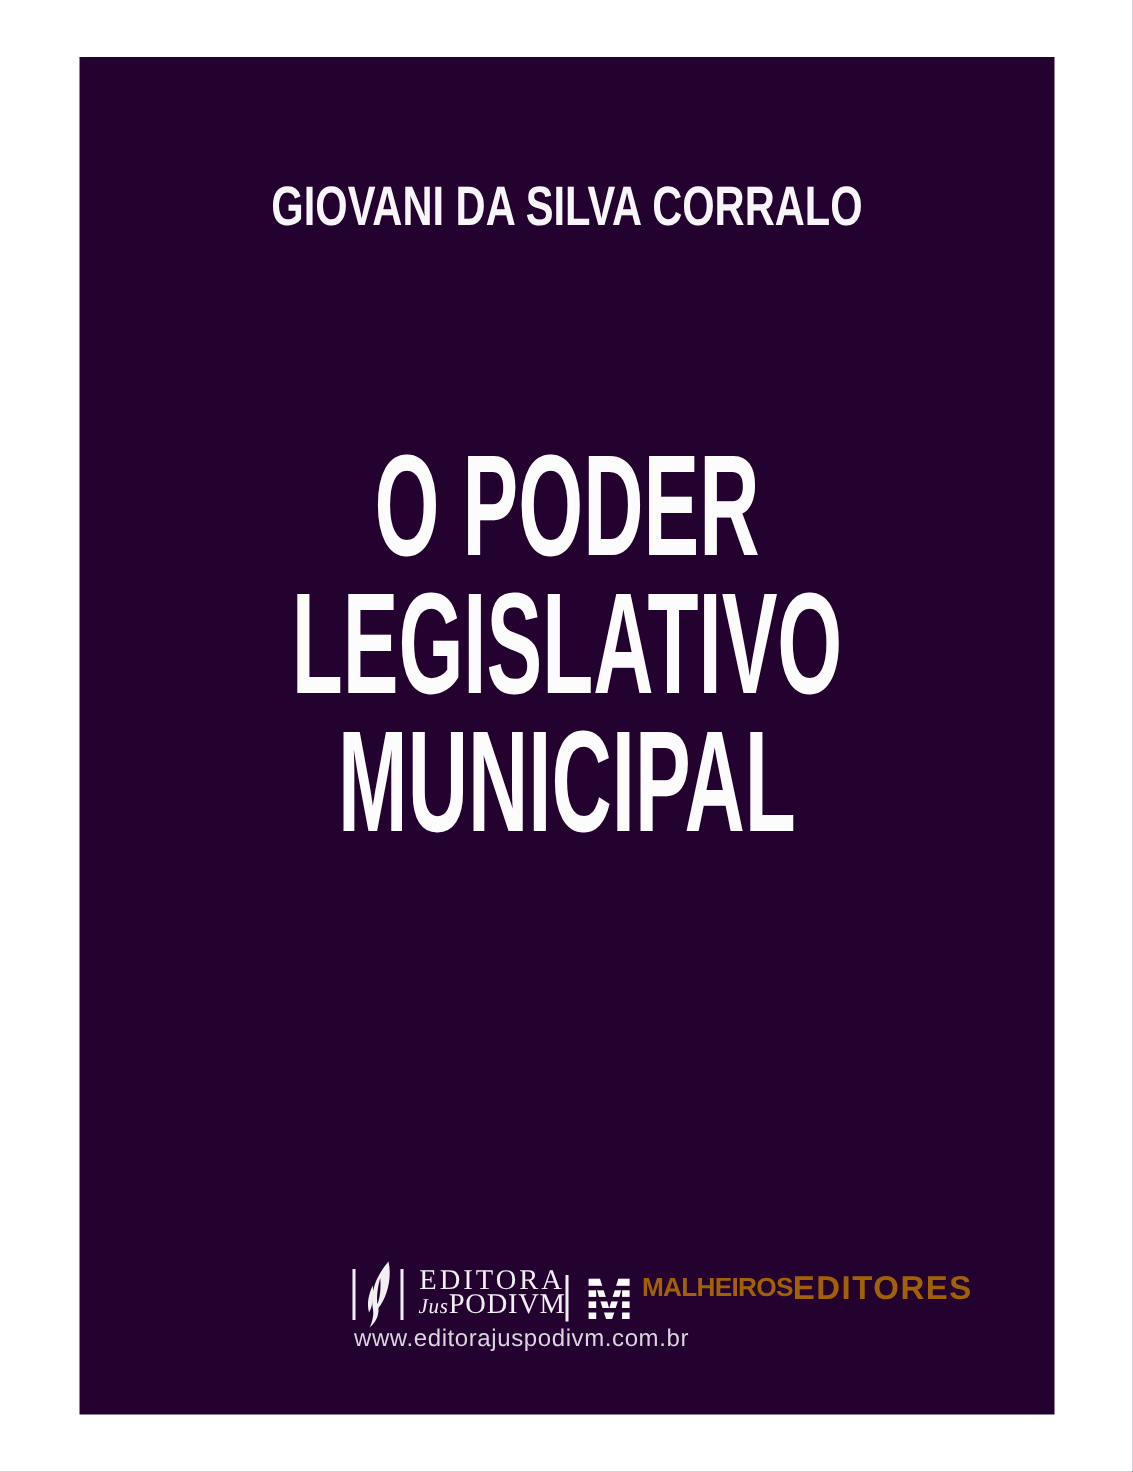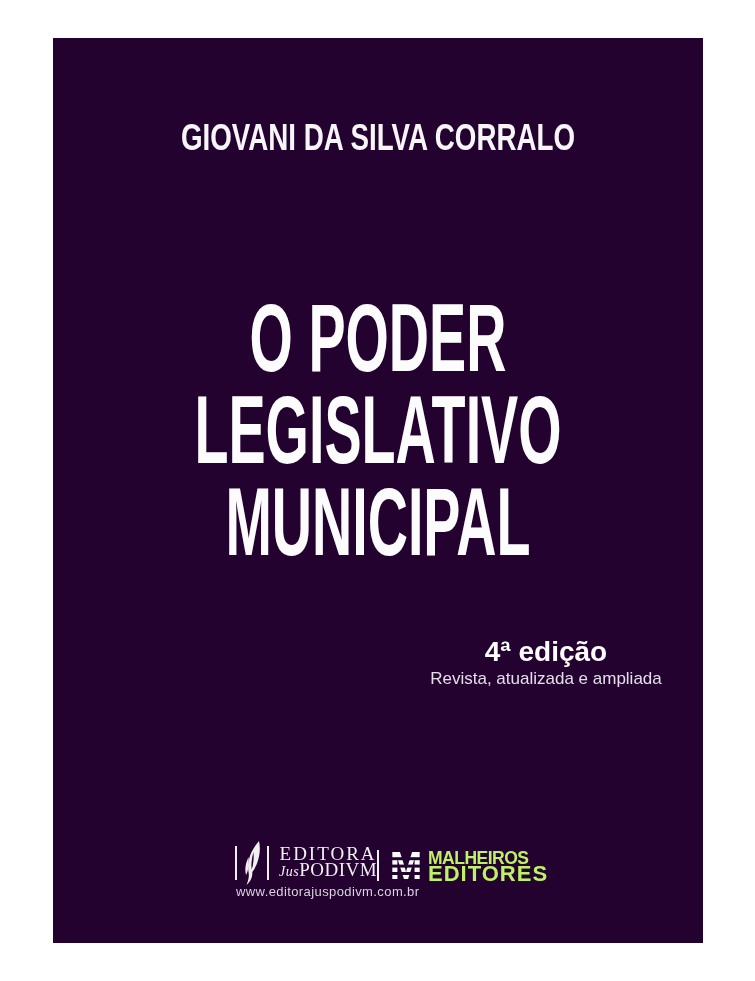--- a/index.html
+++ b/index.html
@@ -134,65 +134,61 @@
   .malheiros-logo {
     position: absolute;
     left: 335px;
     top: 813px;
     display: flex;
     align-items: flex-start;
   }
   .mal-text {
     margin-left: 4px;
     display: flex;
-    flex-direction: column;
-    color: #bef264;
+    flex-direction: row;
+    color: #a16207;
   }
   .mal-line1 {
     font-size: 17.5px;
     font-weight: bold;
     line-height: 15px;
     letter-spacing: -0.5px;
     white-space: nowrap;
   }
   .mal-line2 {
     font-size: 22px;
     font-weight: bold;
     line-height: 15px;
     letter-spacing: 1px;
     white-space: nowrap;
   }
   .publisher-website {
     position: absolute;
     left: 183px;
     top: 846px;
-    font-size: 13px;
+    font-size: 16px;
     letter-spacing: 0.4px;
     color: #D9D4DE;
     white-space: nowrap;
   }
 </style>
 </head>
 <body>
 
 <div class="page">
   <div class="cover">
 
     <div class="author">GIOVANI DA SILVA CORRALO</div>
 
     <div class="title">
       <div>O PODER</div>
       <div>LEGISLATIVO</div>
       <div>MUNICIPAL</div>
     </div>
 
-    <div class="edition-block">
-      <div class="edition-label">4ª edição</div>
-      <div class="edition-subtitle">Revista, atualizada e ampliada</div>
-    </div>
 
     <div class="juspodivm-logo">
       <div class="logo-bar"></div>
       <div class="quill-wrap">
         <svg width="22" height="46" viewBox="0 0 22 46" xmlns="http://www.w3.org/2000/svg">
           <path d="M18 1 C11 9 5.5 20 7.5 32 C8.2 35.5 8 39 5.5 45 C10.5 40.5 11.6 36 11.3 32 C17 25 20.5 12 18 1 Z" fill="#F2EFF3"></path>
           <path d="M7.5 17 C4.5 23.5 3.5 29 5 35 C7.2 31.5 8.2 24.5 7.5 17 Z" fill="#F2EFF3"></path>
           <path d="M12.5 12 C10.5 19 10 25 10.6 29.5 C12.5 25 13 18 12.5 12 Z" fill="#230230"></path>
         </svg>
       </div>

